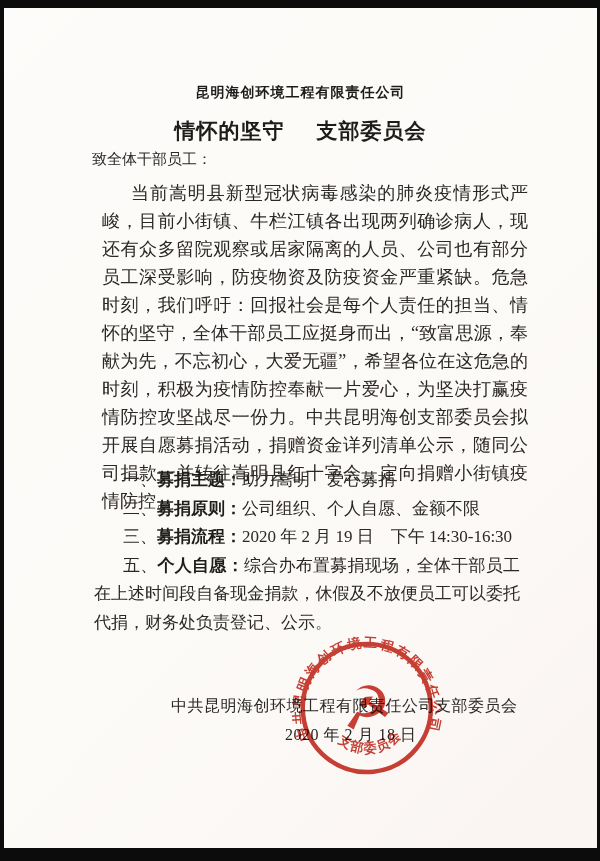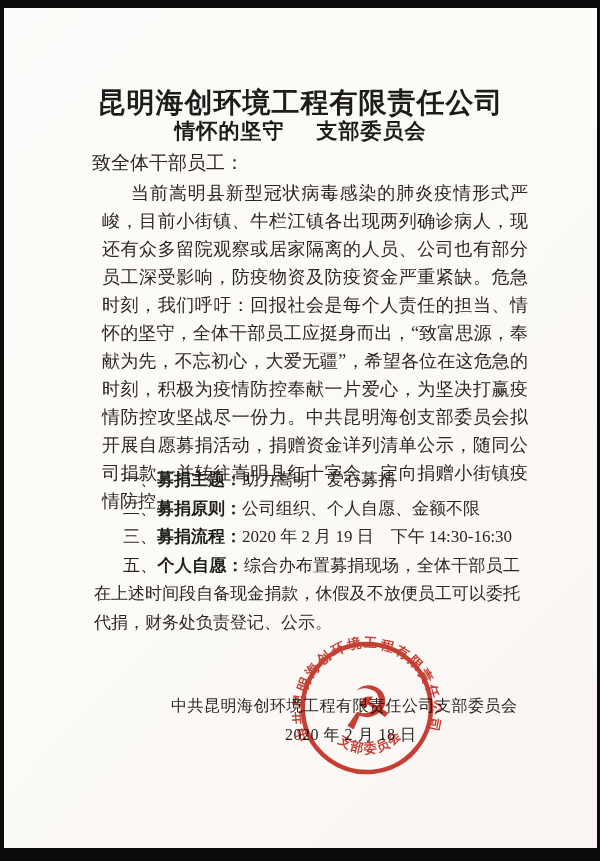--- a/index.html
+++ b/index.html
@@ -13,34 +13,34 @@
   .page{
     position:absolute;
     left:4px; top:8px; right:3px; bottom:13px;
     background:linear-gradient(135deg,#fdfcfa 0%,#fcfaf7 60%,#faf4f2 100%);
     color:#262421;
   }
   .title1{
     position:absolute; top:76px; left:0; width:100%;
     text-align:center;
     font-family:"Liberation Sans","DejaVu Sans",sans-serif;
-    font-weight:700; font-size:28px; letter-spacing:1px;
+    font-weight:700; font-size:14px; letter-spacing:1px;
     color:#1e1c1a;
   }
   .title2{
     position:absolute; top:109px; left:0; width:100%;
     text-align:center;
     font-family:"Liberation Sans","DejaVu Sans",sans-serif;
     font-weight:700; font-size:21px; letter-spacing:1px;
     color:#1e1c1a;
   }
   .title2 .gap{display:inline-block;width:32px;}
   .salutation{
     position:absolute; top:142px; left:88px;
-    font-size:19px; color:#2a2725;
+    font-size:15px; color:#2a2725;
   }
   .body-par{
     position:absolute; top:171px; left:98px; width:426px;
     font-size:18px; line-height:28px;
     text-align:justify; text-justify:inter-ideograph;
     word-break:break-all;
     text-indent:29px;
     color:#2a2725;
   }
   .items{

